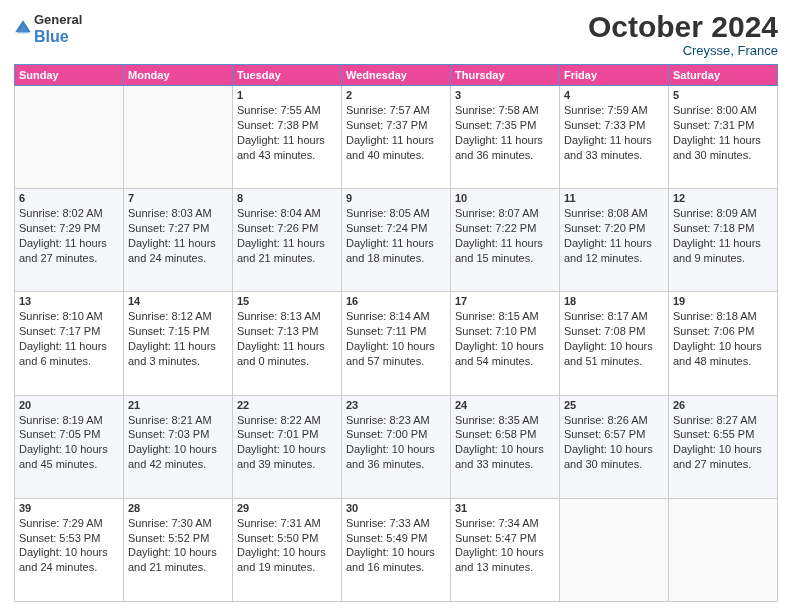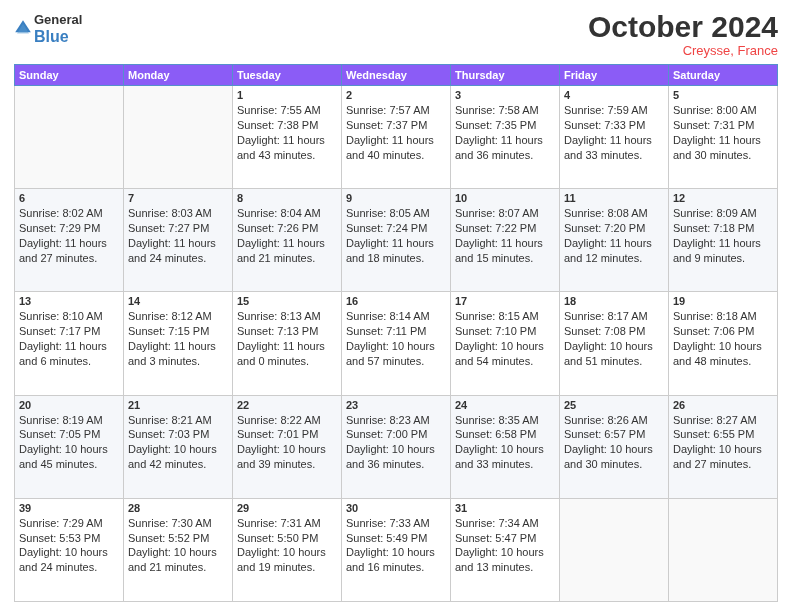--- a/index.html
+++ b/index.html
@@ -47,31 +47,31 @@
       text-align: right;
     }
     .month-title {
       font-size: 30px;
       font-weight: bold;
       color: #333;
       line-height: 1.1;
     }
     .location {
       font-size: 13px;
-      color: #ef4444;
+      color: #0c4a6e;
     }
     .calendar {
       flex: 1;
       border: 1px solid #ccc;
       border-collapse: collapse;
       width: 100%;
       table-layout: fixed;
     }
     .calendar th {
-      background: #8b5cf6;
+      background: #ec4899;
       color: #fff;
       font-size: 11px;
       font-weight: bold;
       padding: 4px 4px;
       text-align: left;
       border: 1px solid #5590cc;
     }
     .calendar td {
       border: 1px solid #ccc;
       vertical-align: top;

